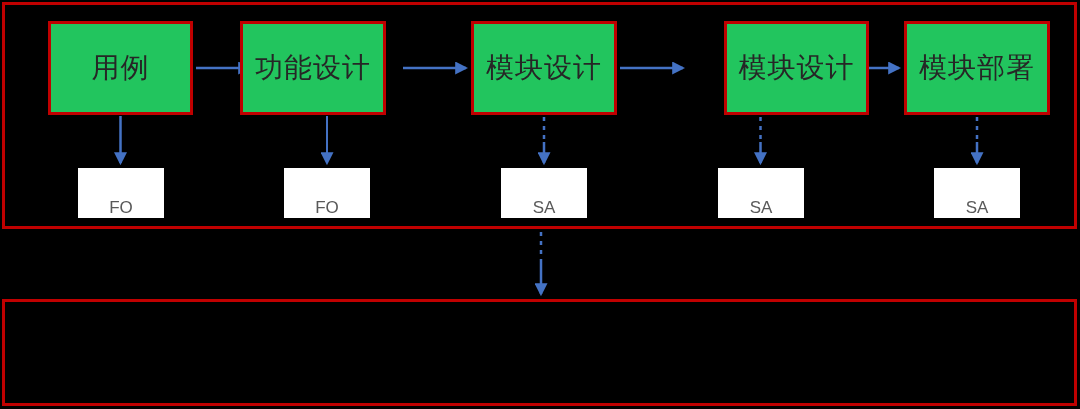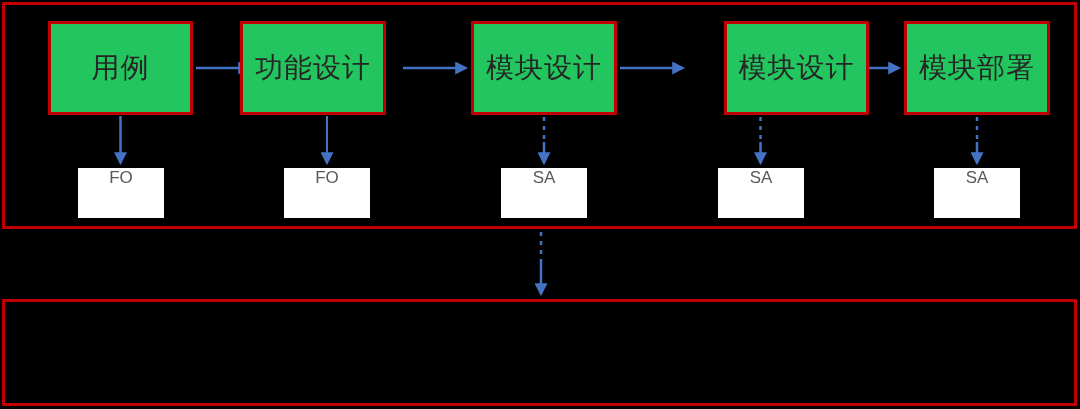--- a/index.html
+++ b/index.html
@@ -41,21 +41,21 @@
     z-index: 2;
   }
   .tag-box {
     position: absolute;
     top: 168px;
     width: 86px;
     height: 50px;
     background: #FFFFFF;
     box-sizing: border-box;
     display: flex;
-    align-items: flex-start;
+    align-items: flex-end;
     justify-content: center;
     font-size: 17px;
     color: #595959;
     z-index: 2;
   }
   .s1 { left: 48px;  width: 145px; }
   .s2 { left: 240px; width: 146px; }
   .s3 { left: 471px; width: 146px; }
   .s4 { left: 724px; width: 145px; }
   .s5 { left: 904px; width: 146px; }

